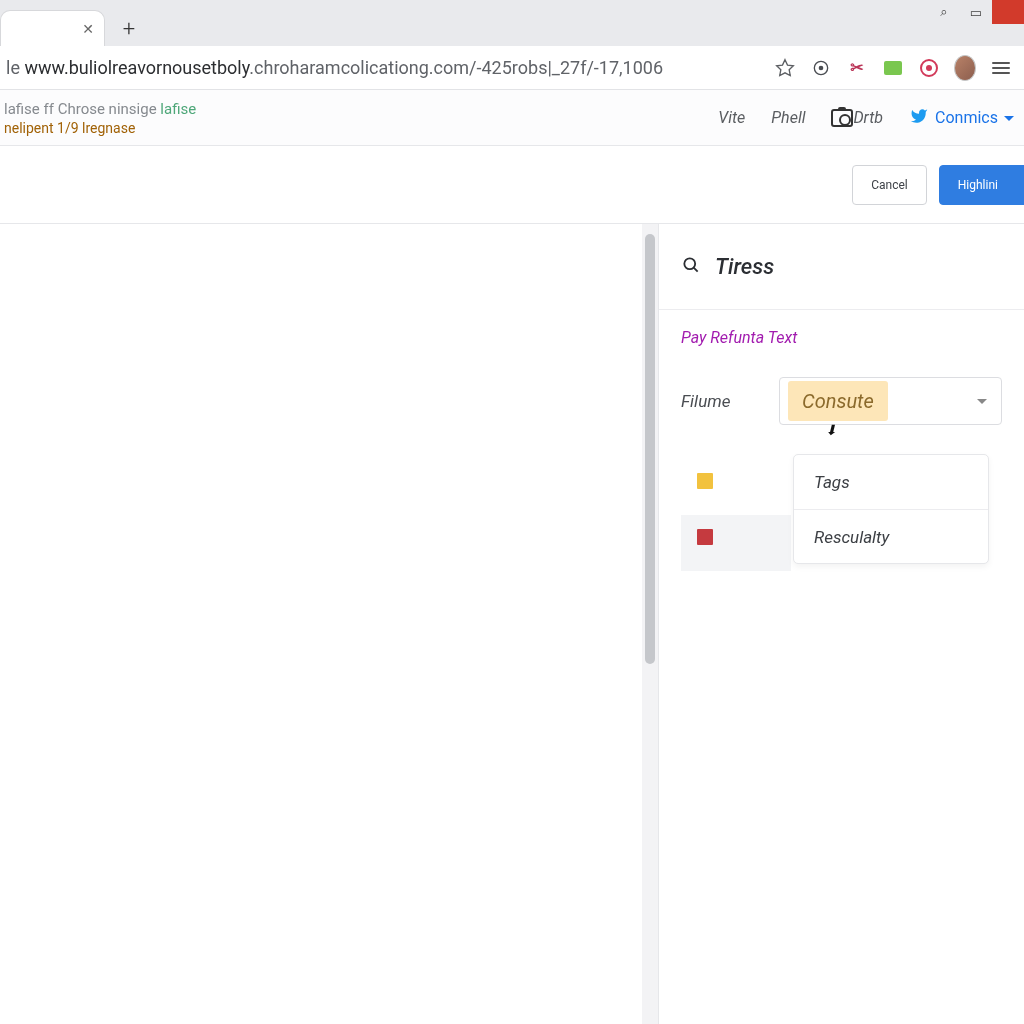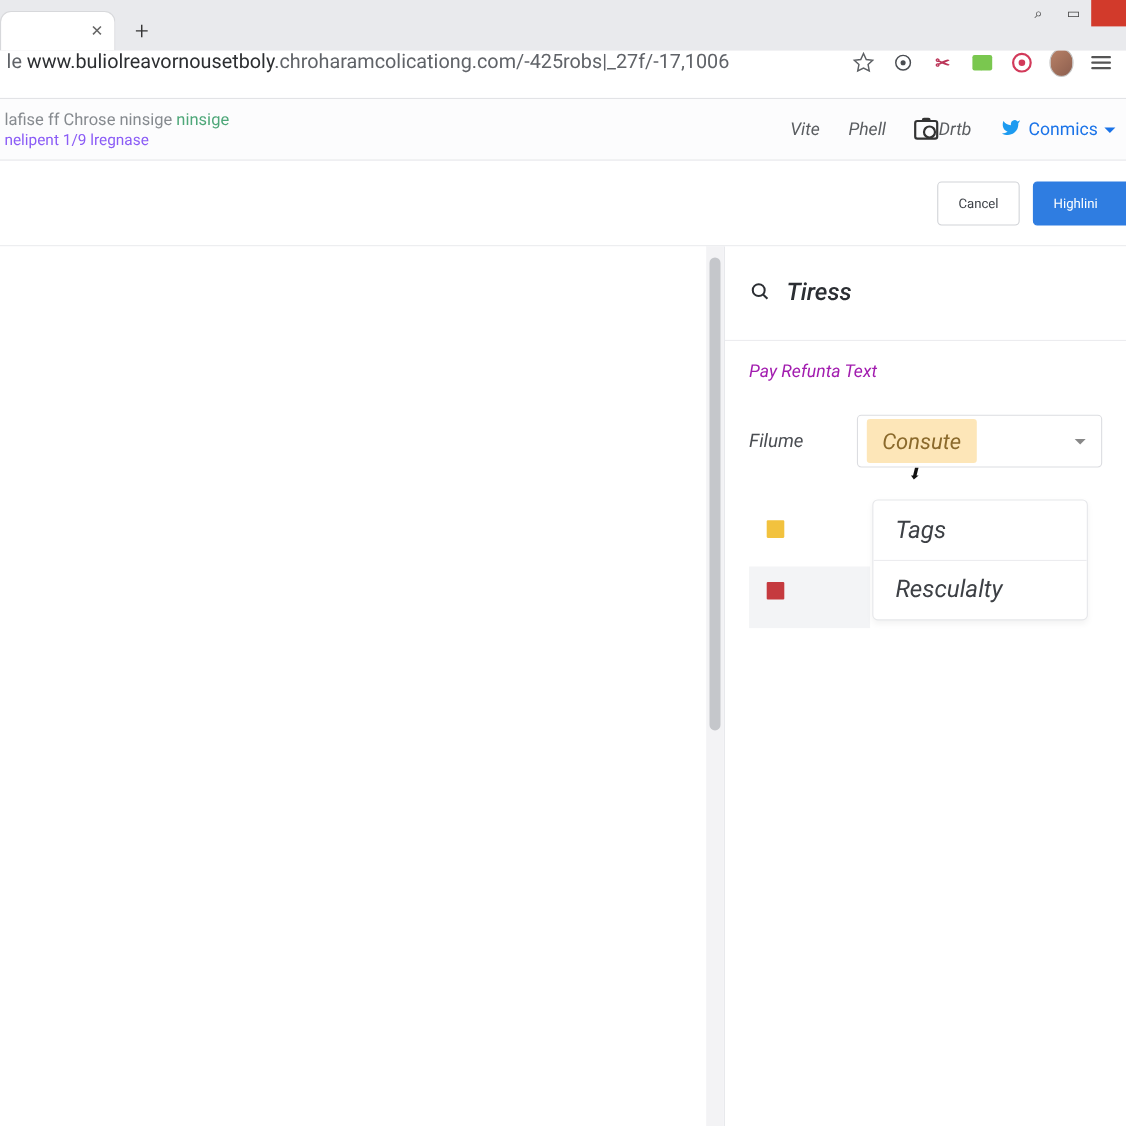--- a/index.html
+++ b/index.html
@@ -59,21 +59,21 @@
     color: #444;
     background: #e9eaed;
   }
   .syswin .red { background: #d23a2b; }
 
   .addr-row {
     height: 44px;
     background: #ffffff;
     border-bottom: 1px solid #e2e3e6;
     display: flex;
-    align-items: flex-start;
+    align-items: center;
     padding: 0 6px 0 0;
   }
   .url {
     flex: 1;
     color: #606368;
     font-size: 18px;
     padding-left: 6px;
     white-space: nowrap;
     overflow: hidden;
   }
@@ -96,21 +96,21 @@
     background: #fcfcfd;
     border-bottom: 1px solid #e6e7ea;
     display: flex;
     align-items: center;
     justify-content: space-between;
     padding: 0 10px 0 4px;
   }
   .subleft { display:flex; flex-direction:column; gap:2px; }
   .subline1 { font-size: 15px; color:#4ea779; }
   .subline1 .muted { color:#868a8f; }
-  .subline2 { font-size: 14px; color:#8b5cf6; }
+  .subline2 { font-size: 14px; color:#a16207; }
   .subright { display:flex; align-items:center; gap:26px; color:#555; font-size:16px; }
   .subright .lbl { color:#5a5d61;font-style:italic; }
   .camera { width:22px; height:18px; border:2px solid #333; border-radius:3px; position:relative; display:inline-block; }
   .camera::before { content:""; position:absolute; top:-4px; left:5px; width:8px; height:4px; background:#333; border-radius:2px 2px 0 0;}
   .camera::after { content:""; position:absolute; top:3px; left:6px; width:8px; height:8px; border:2px solid #333; border-radius:50%;}
   .twitter { color:#1d9bf0; }
   .dropdown-link { color:#1a73e8; display:flex; align-items:center; gap:6px; cursor:pointer; }
   .caret-down { width:0;height:0;border:5px solid transparent;border-top-color:#1a73e8; transform:translateY(3px);}
 
   
@@ -203,21 +203,21 @@
     width:196px;
     box-shadow: 0 3px 6px rgba(0,0,0,0.05);
     position:absolute;
     top:116px;
     background:#fff;
   }
   .option {
     height:54px;
     display:flex; align-items:center;
     padding:0 20px;
-    font-size:22px;
+    font-size:17px;
     color:#3d4045;
     cursor:pointer;
   }
   .option + .option { border-top:1px solid #ececef; }
 
   .legend { margin-top:34px; width:110px; }
   .legend-row {
     height:56px;
     display:flex; align-items:flex-start;
     padding-top:14px;
@@ -277,21 +277,21 @@
           <span></span>
           <span></span>
         </span>
       </span>
   </div>
 </div>
 
 <div class="subbar">
   <div class="subleft">
     <div class="subline1">
-      <span class="muted">lafise ff Chrose ninsige </span><span>ninsige</span>
+      <span class="muted">lafise ff Chrose ninsige </span><span>lafise</span>
     </div>
     <div class="subline2">nelipent 1/9 lregnase</div>
   </div>
   <div class="subright">
     <span class="lbl">Vite</span>
     <span class="lbl">Phell</span>
     <span style="display:flex;align-items:center;gap:0;">
       <span class="camera"></span>
       <span class="lbl">Drtb</span>
     </span>

